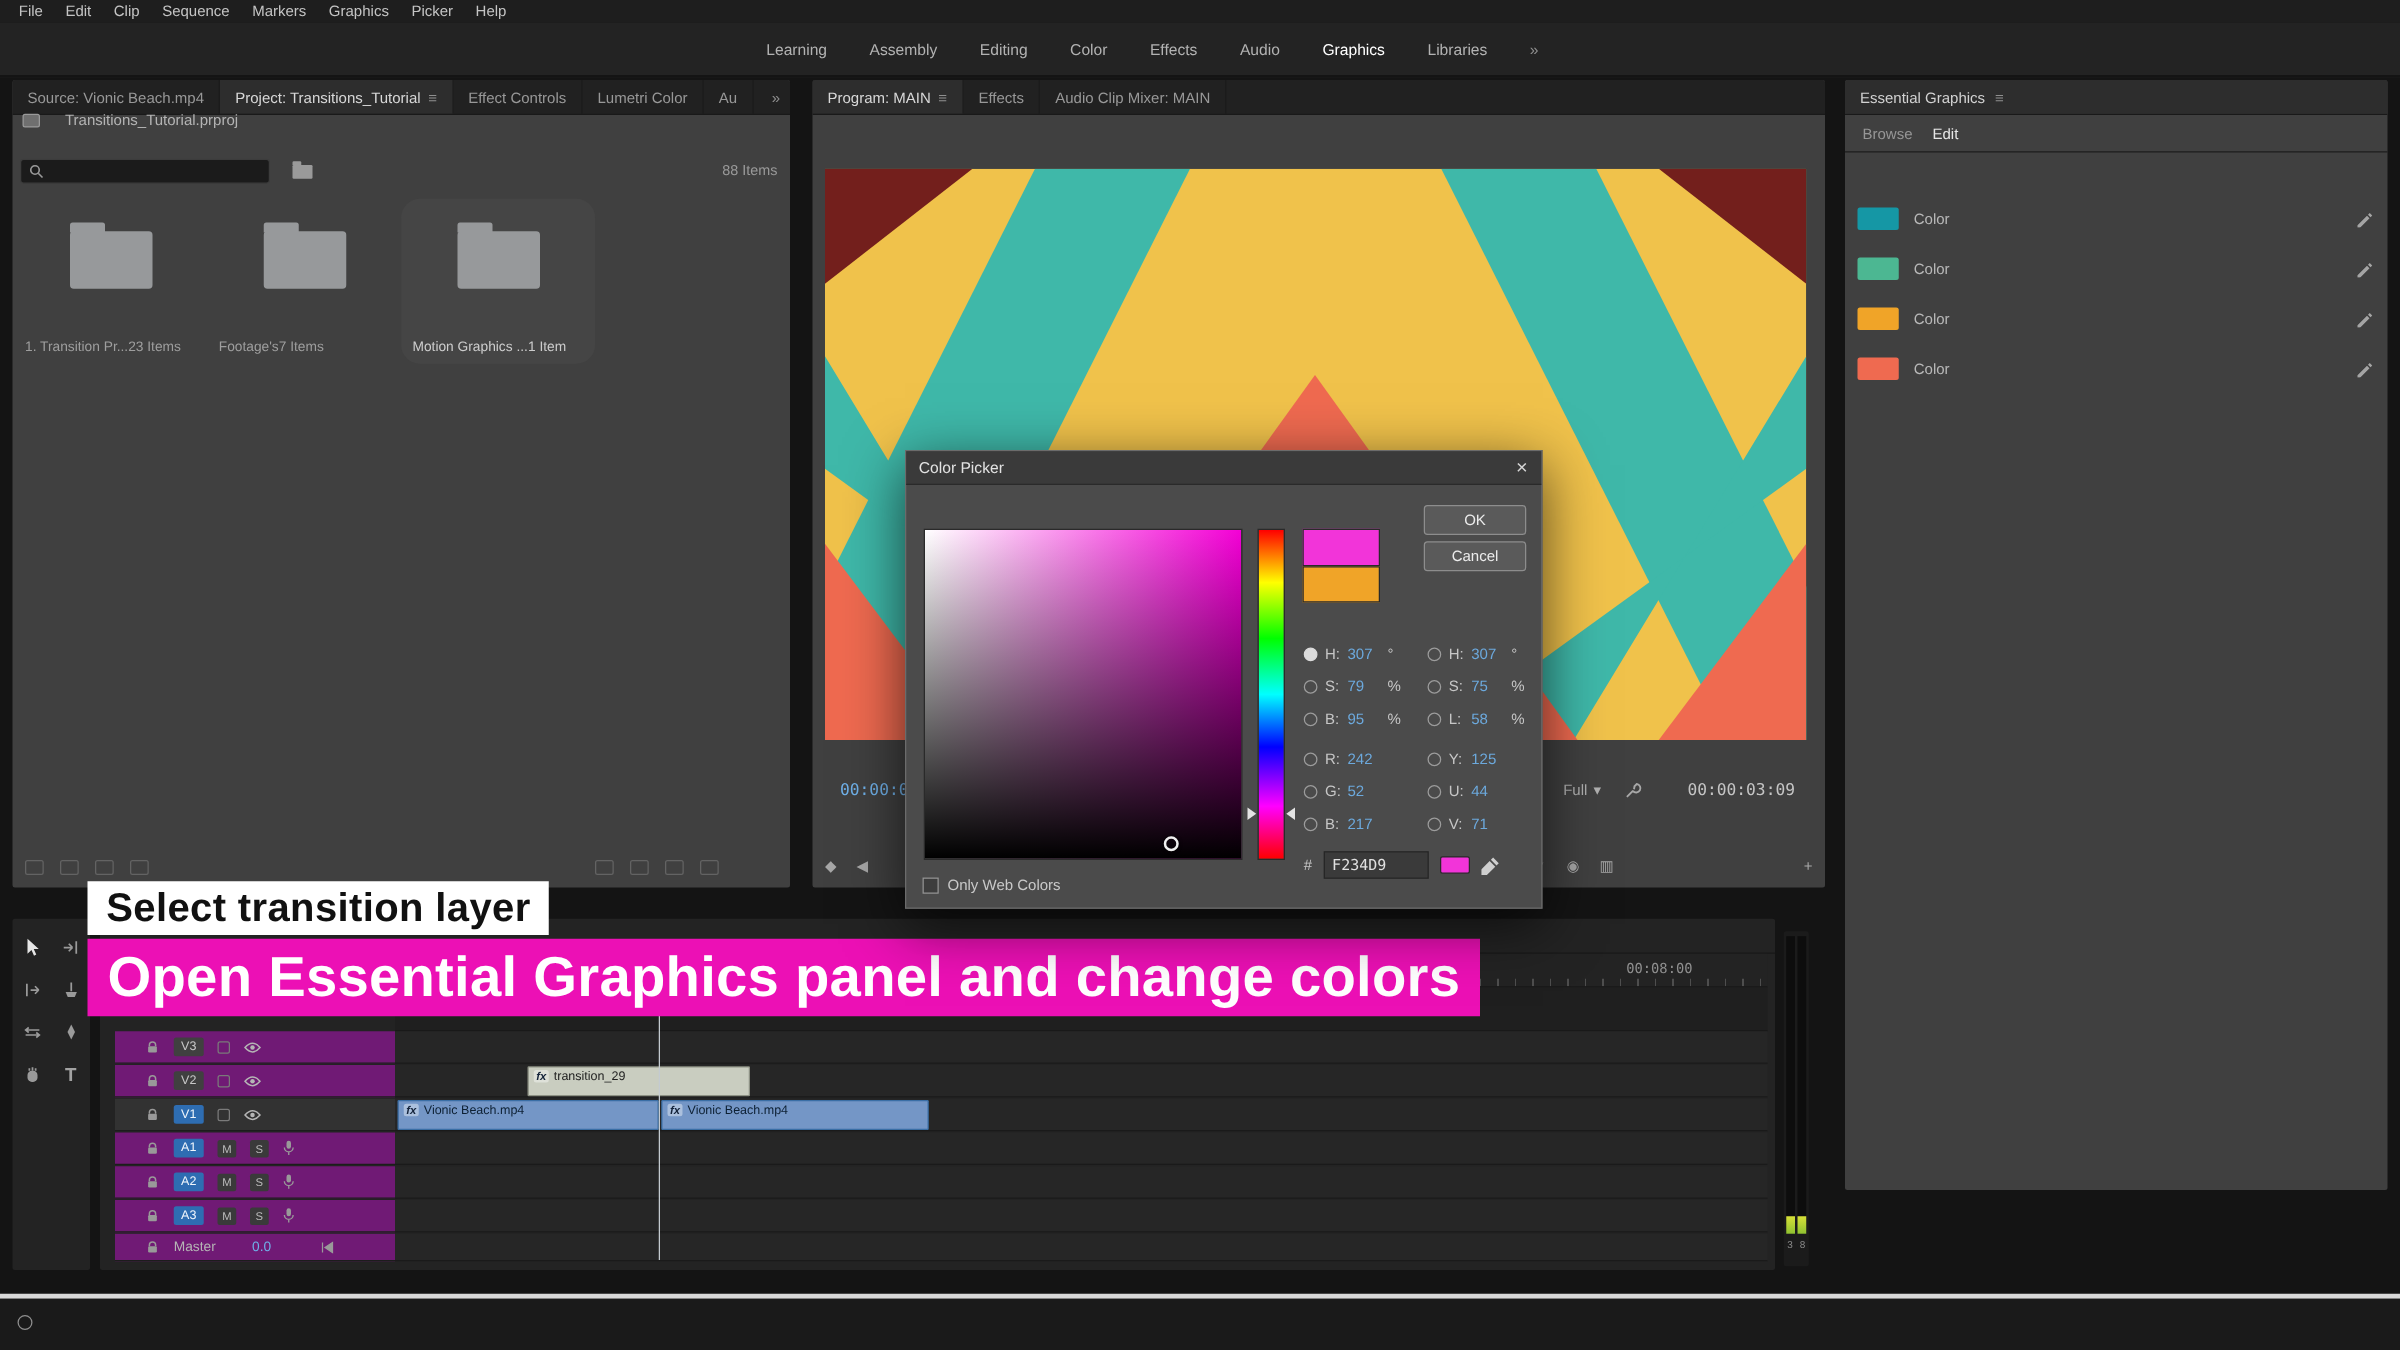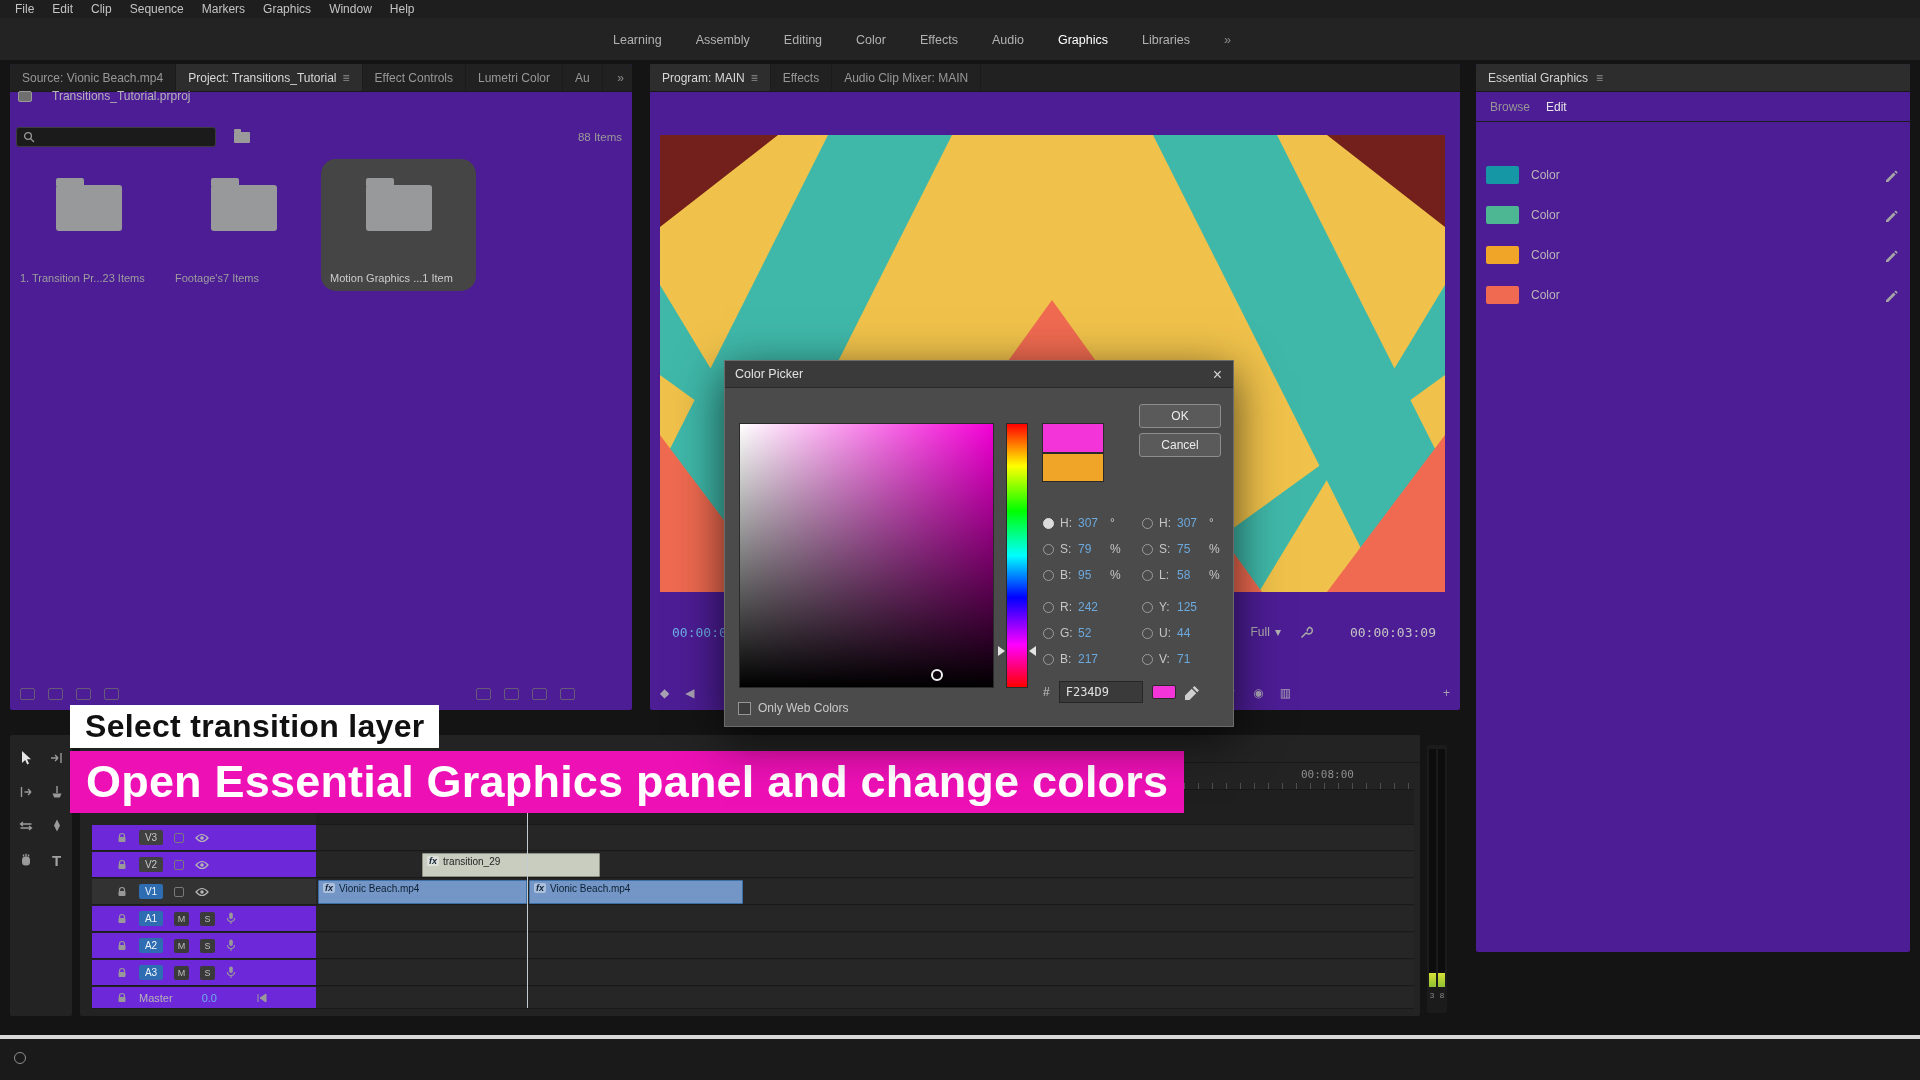--- a/index.html
+++ b/index.html
@@ -11,21 +11,21 @@
   
   .menubar{position:absolute;left:0;top:0;width:1920px;height:18px;background:#1e1e1e;display:flex;align-items:center;padding-left:6px;font-size:12px;color:#c4c4c4}
   .menubar span{padding:0 9px;cursor:default}
   .wsbar{position:absolute;left:0;top:18px;width:1920px;height:44px;background:#232323;border-bottom:2px solid #141414}
   .ws-tabs{position:absolute;left:596px;top:0;height:44px;display:flex;align-items:center;font-size:12.5px;color:#b2b2b2}
   .ws-tabs span{padding:0 17px}
   .ws-tabs .active{color:#fff}
   .ws-overflow{color:#8d8d8d;padding:0 14px}
 
   
-  .panel{position:absolute;background:#4c1d95;border-radius:2px}
+  .panel{position:absolute;background:#404040;border-radius:2px}
   .ptabs{height:28px;display:flex;align-items:center;background:#212121;border-bottom:1px solid #191919;font-size:12px;color:#989898;overflow:hidden;border-radius:2px 2px 0 0}
   .ptab{padding:0 12px;height:100%;display:flex;align-items:center;gap:6px;white-space:nowrap;border-right:1px solid #1b1b1b}
   .ptab.active{background:#2d2d2d;color:#d8d8d8}
   .micon{color:#8f8f8f;font-size:12px}
   .ptab-overflow{margin-left:auto;padding:0 8px;color:#8d8d8d}
 
   
   .proj-breadcrumb{position:absolute;left:8px;top:22px;height:20px;display:flex;align-items:center;gap:20px;font-size:12px;color:#b4b4b4}
   .bin-icon{width:14px;height:11px;border:1px solid #9a9a9a;border-radius:2px;background:#6f6f6f}
   .proj-toolrow{position:absolute;left:6px;right:10px;top:62px;height:22px;display:flex;align-items:center}
@@ -74,21 +74,21 @@
 
   
   .tl{position:absolute;left:80px;top:735px;width:1340px;height:281px;background:#232323;border-radius:2px;overflow:hidden}
   .tl-top{position:absolute;left:0;top:0;width:100%;height:28px;background:#232323;border-bottom:1px solid #191919}
   .tl-ruler{position:absolute;left:236px;right:6px;top:28px;height:27px;background-color:#232323;border-bottom:1px solid #191919;
     background-image:repeating-linear-gradient(to right,#4e4e4e 0 1px,transparent 1px 14px);
     background-size:100% 6px;background-repeat:no-repeat;background-position:left bottom}
   .ruler-label{position:absolute;left:985px;top:5px;font-family:"DejaVu Sans Mono",monospace;font-size:11px;color:#8f8f8f}
   .tl-gap{position:absolute;left:236px;right:6px;top:55px;height:35px;background:#1f1f1f;border-bottom:1px solid #191919}
   .tl-row{position:absolute;left:0;width:100%;height:26px}
-  .tl-head{position:absolute;left:12px;width:224px;height:100%;background:#6d28d9;display:flex;align-items:center;gap:11px;padding-left:24px;border-bottom:1px solid #1c1c1c}
+  .tl-head{position:absolute;left:12px;width:224px;height:100%;background:#701a75;display:flex;align-items:center;gap:11px;padding-left:24px;border-bottom:1px solid #1c1c1c}
   .tl-head.target{background:#323232}
   .tl-lane{position:absolute;left:236px;right:6px;height:100%;background:#262626;border-bottom:1px solid #1a1a1a}
   .badge{min-width:24px;height:15px;border-radius:2px;background:#404040;color:#c8c8c8;font-size:10px;display:flex;align-items:center;justify-content:center;padding:0 3px}
   .badge.blue{background:#2e6db2;color:#f0f6fc}
   .sqico{width:10px;height:10px;border:1px solid #7a7a7a;border-radius:2px}
   .msbox{width:15px;height:14px;background:#3a3a3a;border-radius:2px;font-size:9px;color:#bdbdbd;display:flex;align-items:center;justify-content:center}
   .master-lab{font-size:11px;color:#b5b5b5}
   .master-val{font-size:11px;color:#6fb0e8;margin-left:18px}
   .clip{position:absolute;height:24px;border-radius:1px;font-size:10px;display:flex;align-items:flex-start;padding:2px 4px;gap:4px;z-index:4;overflow:hidden;white-space:nowrap}
   .clip-gray{background:#c9cdc0;color:#1e1e1e;border:1px solid #8d9184}
@@ -140,21 +140,21 @@
 
 <div id="app">
 
   <div class="menubar">
     <span>File</span>
     <span>Edit</span>
     <span>Clip</span>
     <span>Sequence</span>
     <span>Markers</span>
     <span>Graphics</span>
-    <span>Window</span>
+    <span>Picker</span>
     <span>Help</span>
   </div>
 
   <div class="wsbar">
     <div class="ws-tabs">
       <span>Learning</span>
       <span>Assembly</span>
       <span>Editing</span>
       <span>Color</span>
       <span>Effects</span>

